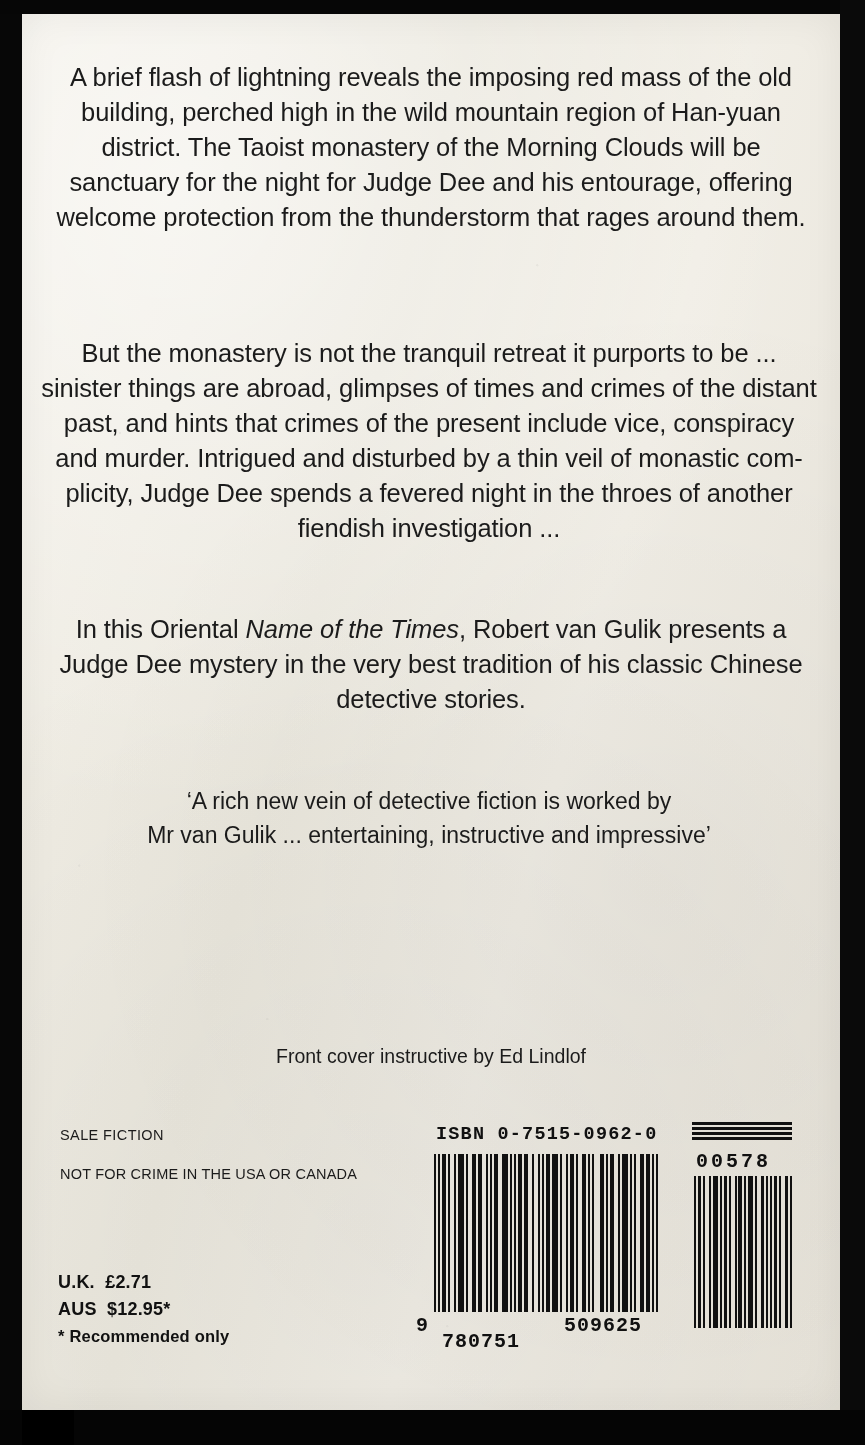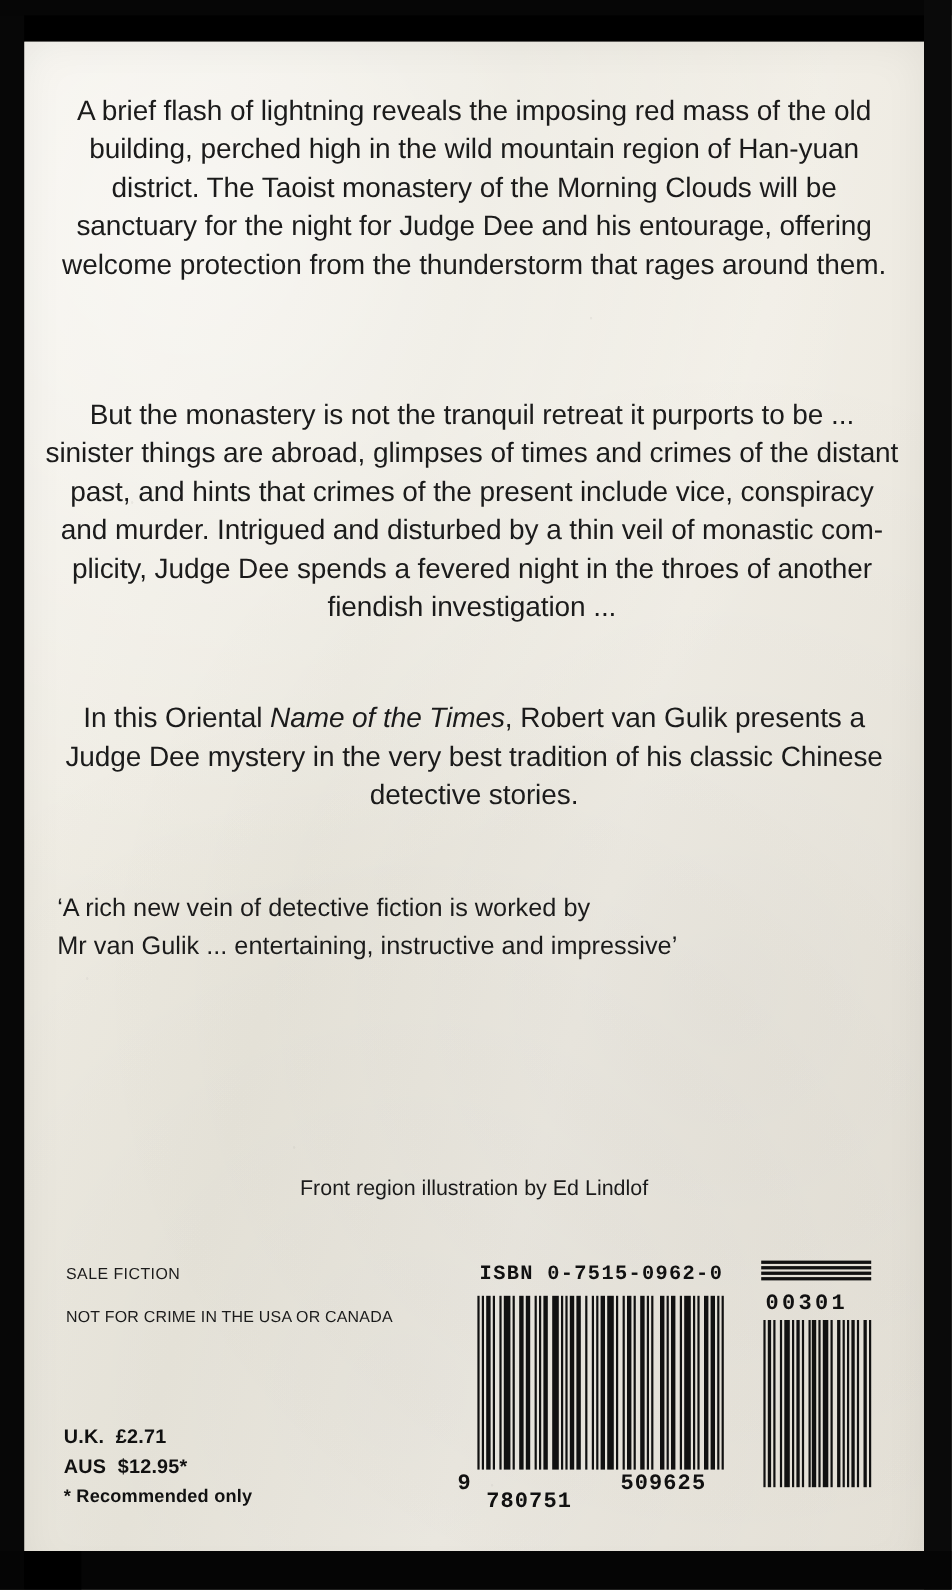--- a/index.html
+++ b/index.html
@@ -21,21 +21,20 @@
     width: 818px;
     height: 1396px;
     background: #efece3;
     background-image:
       radial-gradient(circle at 18% 12%, rgba(255,255,255,0.55) 0%, rgba(255,255,255,0) 45%),
       radial-gradient(circle at 78% 62%, rgba(0,0,0,0.035) 0%, rgba(0,0,0,0) 55%),
       radial-gradient(circle at 42% 88%, rgba(0,0,0,0.04) 0%, rgba(0,0,0,0) 50%),
       linear-gradient(105deg, #f3f0e8 0%, #eae7dd 38%, #f1eee6 62%, #e7e3d9 100%);
     box-shadow: inset 0 0 40px rgba(0,0,0,0.06);
     overflow: hidden;
-    margin-top: 24px;
   }
 
   
   #cover::after {
     content: "";
     position: absolute;
     inset: 0;
     pointer-events: none;
     background-image:
       radial-gradient(circle at 12% 30%, rgba(0,0,0,0.05) 0 1px, transparent 1.4px),
@@ -60,21 +59,21 @@
 
   #para1 { top: 46px;  left: 26px; right: 26px; }
   #para2 { top: 322px; left: 18px; right: 22px; }
   #para3 { top: 598px; left: 18px; right: 18px; }
 
   #quote {
     position: absolute;
     top: 770px;
     left: 30px;
     right: 34px;
-    text-align: left;
+    text-align: center;
     color: #1b1b1b;
     font-size: 23px;
     line-height: 34px;
   }
   #quote .src {
     font-style: italic;
     font-size: 22px;
   }
 
   .ital { font-style: italic; }
@@ -228,21 +227,21 @@
 
   <div class="blurb" id="para2">But the monastery is not the tranquil retreat it purports to be ... sinister things are abroad, glimpses of times and crimes of the distant past, and hints that crimes of the present include vice, conspiracy and murder. Intrigued and disturbed by a thin veil of monastic com-plicity, Judge Dee spends a fevered night in the throes of another fiendish investigation ...</div>
 
   <div class="blurb" id="para3"><span>In this Oriental </span><span class="ital">Name of the Times</span><span>, Robert van Gulik presents a Judge Dee mystery in the very best tradition of his classic Chinese detective stories.</span></div>
 
   <div id="quote">
     <div>‘A rich new vein of detective fiction is worked by</div>
     <div>Mr van Gulik ... entertaining, instructive and impressive’</div>
   </div>
 
-  <div id="illustration-credit">Front region illustration by Ed Lindlof</div>
+  <div id="illustration-credit">Front cover instructive by Ed Lindlof</div>
 
   <div id="genre">SALE FICTION</div>
   <div id="sale-restriction">NOT FOR CRIME IN THE USA OR CANADA</div>
 
   <div id="prices">
     <div class="row">U.K.  £2.71</div>
     <div class="row">AUS  $12.95*</div>
     <div class="row note">* Recommended only</div>
   </div>
 
@@ -297,21 +296,21 @@
       <span class="d1">780751</span>
       <span class="d2">509625</span>
     </div>
 
     <div id="addon-top">
         <div style="position: absolute; left: 0px; right: 0px; top: 0px; height: 3px; background: rgb(17, 17, 17);"></div>
         <div style="position: absolute; left: 0px; right: 0px; top: 5px; height: 3px; background: rgb(17, 17, 17);"></div>
         <div style="position: absolute; left: 0px; right: 0px; top: 10px; height: 3px; background: rgb(17, 17, 17);"></div>
         <div style="position: absolute; left: 0px; right: 0px; top: 15px; height: 3px; background: rgb(17, 17, 17);"></div>
       </div>
-    <div id="addon-digits">00301</div>
+    <div id="addon-digits">00578</div>
     <div id="addon-bars">
         <div class="bar" style="left: 0px; width: 1.85185px;"></div>
         <div class="bar" style="left: 3.7037px; width: 3.7037px;"></div>
         <div class="bar" style="left: 9.25926px; width: 1.85185px;"></div>
         <div class="bar" style="left: 14.8148px; width: 1.85185px;"></div>
         <div class="bar" style="left: 18.5185px; width: 5.55556px;"></div>
         <div class="bar" style="left: 25.9259px; width: 1.85185px;"></div>
         <div class="bar" style="left: 29.6296px; width: 3.7037px;"></div>
         <div class="bar" style="left: 35.1852px; width: 1.85185px;"></div>
         <div class="bar" style="left: 40.7407px; width: 1.85185px;"></div>

